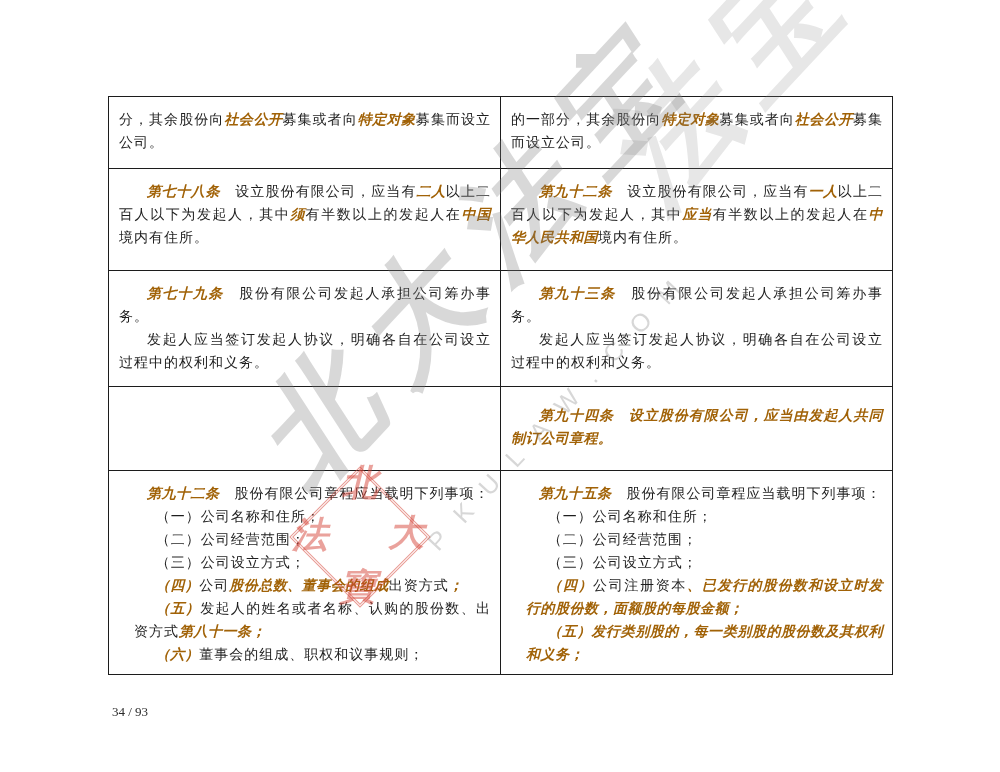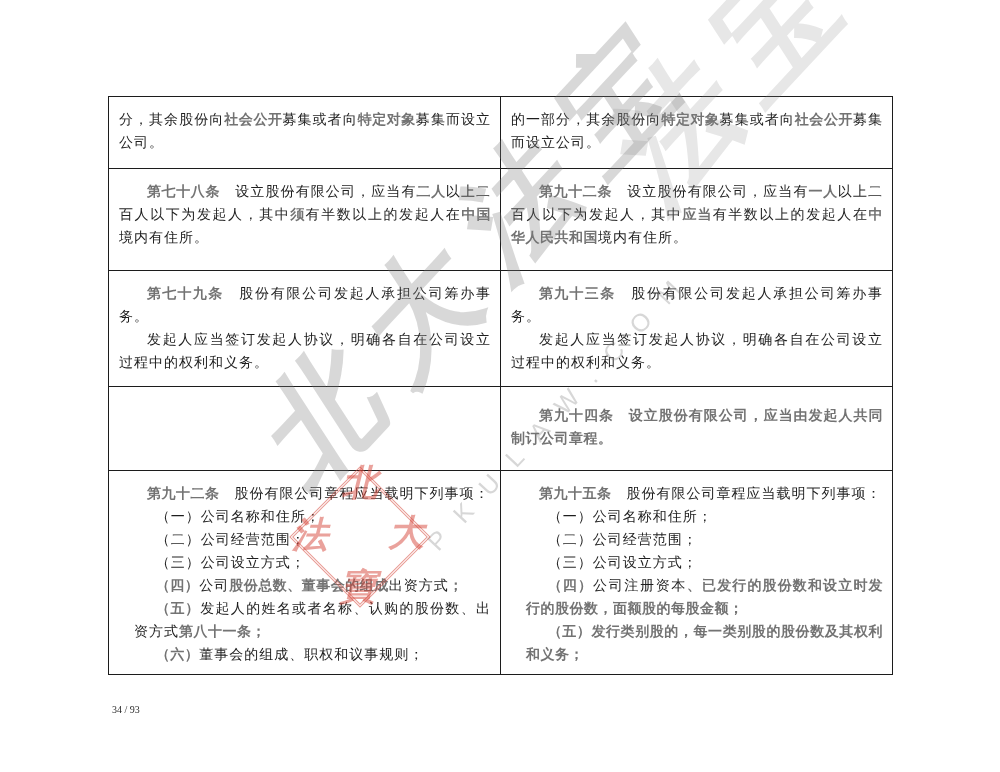--- a/index.html
+++ b/index.html
@@ -27,29 +27,30 @@
     letter-spacing:1px;
     color:#1e1e1e;
     text-align:justify;
   }
   table.cmp tr.r4 td{padding-top:17px;}
   p.pg{margin:0;}
   p.pg.para{text-indent:2em;}
   p.pg.item{text-indent:1.55em;margin-left:15px;}
   p.pg.cont{text-indent:0;}
   span.hl{
-    color:#737373;
+    color:#a16207;
     font-weight:bold;
     font-family:"Liberation Sans","DejaVu Sans",sans-serif;
     letter-spacing:0.5px;
+    font-style:italic;
   }
   
   .footer{
     position:absolute;left:112px;top:704px;
-    font-size:10px;color:#2a2a2a;
+    font-size:13px;color:#2a2a2a;
     font-family:"Liberation Serif","DejaVu Serif",serif;
     z-index:1;
   }
   
   .wm{position:absolute;inset:0;z-index:2;pointer-events:none;}
   .wm-script{
     position:absolute;left:278px;top:408px;
     transform:rotate(-47deg);transform-origin:0 50%;
     font-size:118px;line-height:118px;letter-spacing:26px;
     white-space:nowrap;

